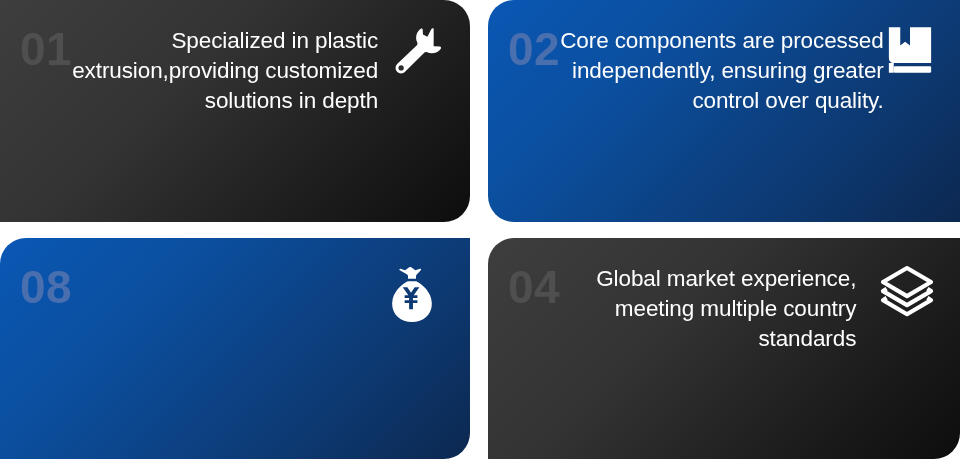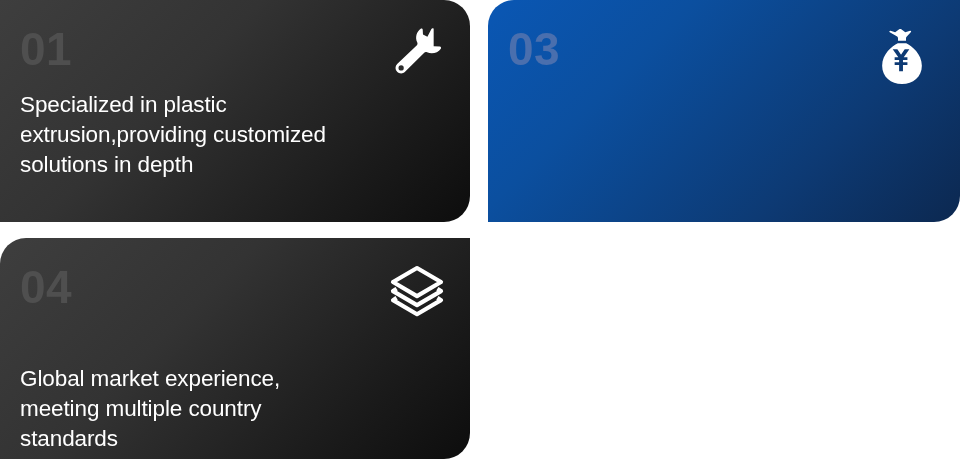--- a/index.html
+++ b/index.html
@@ -24,21 +24,22 @@
     align-content: start;
   }
 
   .card {
     position: relative;
     width: 100%;
     height: 100%;
     overflow: hidden;
     padding: 26px 30px 18px 20px;
     display: flex;
-    flex-direction: column;
+    flex-direction: row;
+    text-align: right;
   }
 
   
   .card.dark {
     background: linear-gradient(135deg, #3e3e3e 0%, #333333 38%, #1a1a1a 78%, #0d0d0d 100%);
   }
   
   .card.blue {
     background: linear-gradient(135deg, #0a57b4 0%, #0b4f9f 30%, #0d3a74 70%, #0c2850 100%);
   }
@@ -99,30 +100,43 @@
         <path fill="#ffffff" d="M52.6 7.4c-.7-.8-2-.6-2.5.4l-4.4 8.6-4.9-2.5-.3-5.5c-.05-1.1-1.3-1.7-2.2-1.05-4.6 3.3-6.4 9.6-3.9 15.1.5 1.1.5 2.3-.3 3.1L12.3 46.3c-2.4 2.4-2.4 6.3 0 8.7 2.4 2.4 6.3 2.4 8.7 0l21.2-21.2c.8-.8 2-.9 3.1-.4 5.6 2.5 11.9.6 15.2-4 .65-.9.05-2.2-1.05-2.25l-6.85-.35z"></path>
         <circle cx="16.7" cy="50.7" r="2.9" fill="#2c2c2c"></circle>
       </svg>
     </div>
     <div class="card-number">01</div>
     <div class="card-title">Specialized in plastic
 extrusion,providing customized
 solutions in depth</div>
   </div>
 
+  <div class="card blue c2">
+    <div class="card-icon">
+      <svg viewBox="0 0 64 64" xmlns="http://www.w3.org/2000/svg" aria-hidden="true">
+        <path fill="#ffffff" d="M6 4h14v22.5l6-4.6 6 4.6V4h26v44H12c-3.3 0-6-2.7-6-6V4z"></path>
+        <rect x="12" y="52" width="46" height="8" rx="1.5" fill="#ffffff"></rect>
+        <rect x="6" y="48" width="6" height="12" fill="#ffffff"></rect>
+      </svg>
+    </div>
+    <div class="card-number">02</div>
+    <div class="card-title">Core components are processed
+independently, ensuring greater
+control over quality.</div>
+  </div>
 
   <div class="card blue c3">
     <div class="card-icon">
       <svg viewBox="0 0 64 68" xmlns="http://www.w3.org/2000/svg" aria-hidden="true">
         <path fill="#ffffff" d="M18 4.5c-.9-.6-.3-2 .8-1.7l5.4 1.7 4.6-3.3c.7-.5 1.7-.5 2.4 0l4.6 3.3 5.4-1.7c1.1-.3 1.7 1.1.8 1.7L37.5 9.4c-.6.4-.9 1-.9 1.7v3.2H27.4v-3.2c0-.7-.3-1.3-.9-1.7L18 4.5z"></path>
         <path fill="#ffffff" d="M27.2 17.2c-6.5 3.2-17.9 12.2-17.9 25.6 0 12.6 10.1 20.9 22.7 20.9s22.7-8.3 22.7-20.9c0-13.4-11.4-22.4-17.9-25.6H27.2z"></path>
         <path fill="#0d3a74" d="M31.9 31.6l-5.2-7.7h-5.3l6.4 9.2h-4.2v3.2h5.1v2.6h-5.1v3.2h5.1v6.9h4.4v-6.9h5.1v-3.2h-5.1v-2.6h5.1v-3.2h-4.2l6.4-9.2h-5.3l-5.2 7.7z"></path>
       </svg>
     </div>
-    <div class="card-number">03</div>
+    <div class="card-number">08</div>
   </div>
 
   <div class="card dark c4">
     <div class="card-icon">
       <svg viewBox="0 0 64 64" xmlns="http://www.w3.org/2000/svg" aria-hidden="true">
         <g fill="none" stroke="#ffffff" stroke-width="4.6" stroke-linejoin="round">
           <path d="M32 5.5 58.5 21 32 36.5 5.5 21z"></path>
           <path d="M9.5 28.5 5.5 31 32 46.5 58.5 31l-4-2.5"></path>
           <path d="M9.5 38.5 5.5 41 32 56.5 58.5 41l-4-2.5"></path>
         </g>

